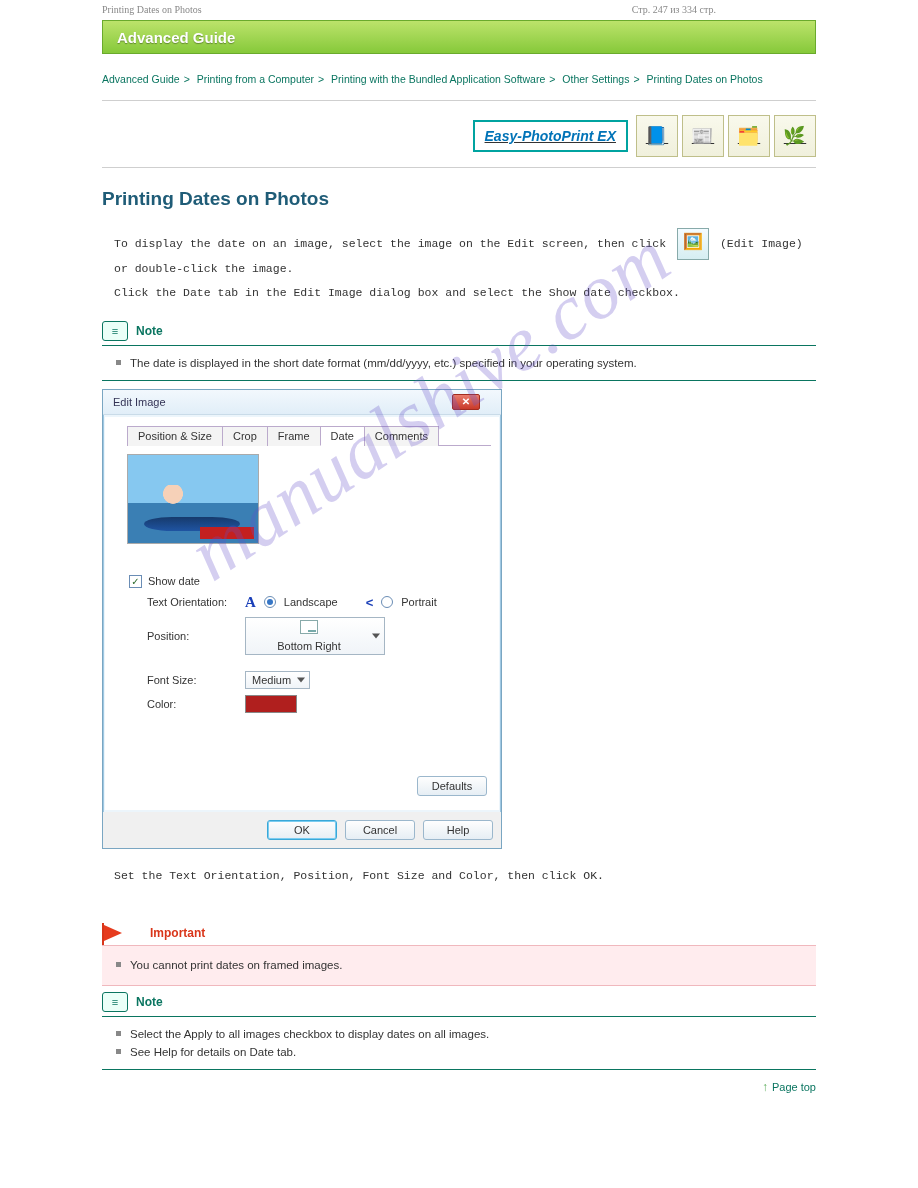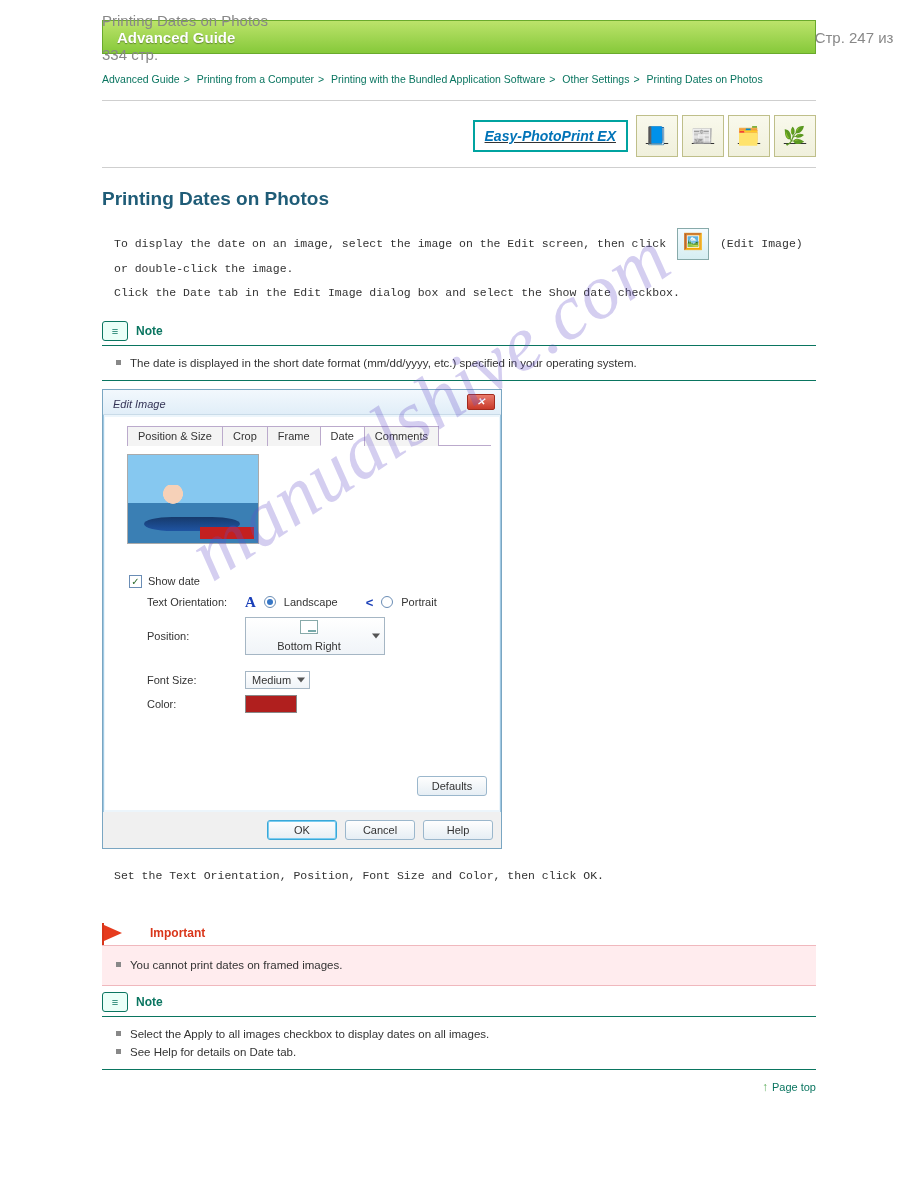--- a/index.html
+++ b/index.html
@@ -6,21 +6,21 @@
   body {
     font-family: Arial, sans-serif;
     font-size: 12px;
     color: #333;
     width: 918px;
     margin: 0 auto;
     background: #fff;
     position: relative;
   }
   .page { padding: 20px 102px 40px; position: relative; }
-  .pgnum { position: absolute; top: 12px; left: 102px; font-size: 15px; color: #888; }
+  .pgnum { position: absolute; top: 4px; left: 102px; font-size: 10px; color: #888; font-family: Liberation Serif, serif; }
   .header-bar {
     height: 34px;
     background: linear-gradient(#bce36b, #86c93a);
     border: 1px solid #6aaa2c;
     display: flex; align-items: center;
     padding-left: 14px;
     color: #fff;
     font-weight: bold;
     font-size: 15px;
     text-shadow: 0 1px 1px rgba(0,0,0,.35);
@@ -81,24 +81,23 @@
     width: 400px;
     border: 1px solid #7aa6c2;
     margin-top: 8px;
     box-shadow: 0 0 0 1px #9fc8e2 inset;
     background: #ecf5fb;
     font-size: 11px;
   }
   .dlg-titlebar {
     background: linear-gradient(#f2f8fd, #e1eef8);
     border-bottom: 1px solid #c9dbe8;
-    display: flex; align-items: flex-end; justify-content: space-between;
-    padding: 4px 6px 4px 10px;
+    display: flex; align-items: center; justify-content: space-between;
+    padding: 4px 21px 4px 10px;
     color: #335;
-    font-style: italic;
   }
   .dlg-close {
     width: 28px; height: 16px;
     background: linear-gradient(#e97b6c, #c93a2a);
     border: 1px solid #a22b1e;
     border-radius: 2px;
     color: #fff;
     font-weight: bold;
     font-size: 10px;
     display: flex; align-items: center; justify-content: center;

